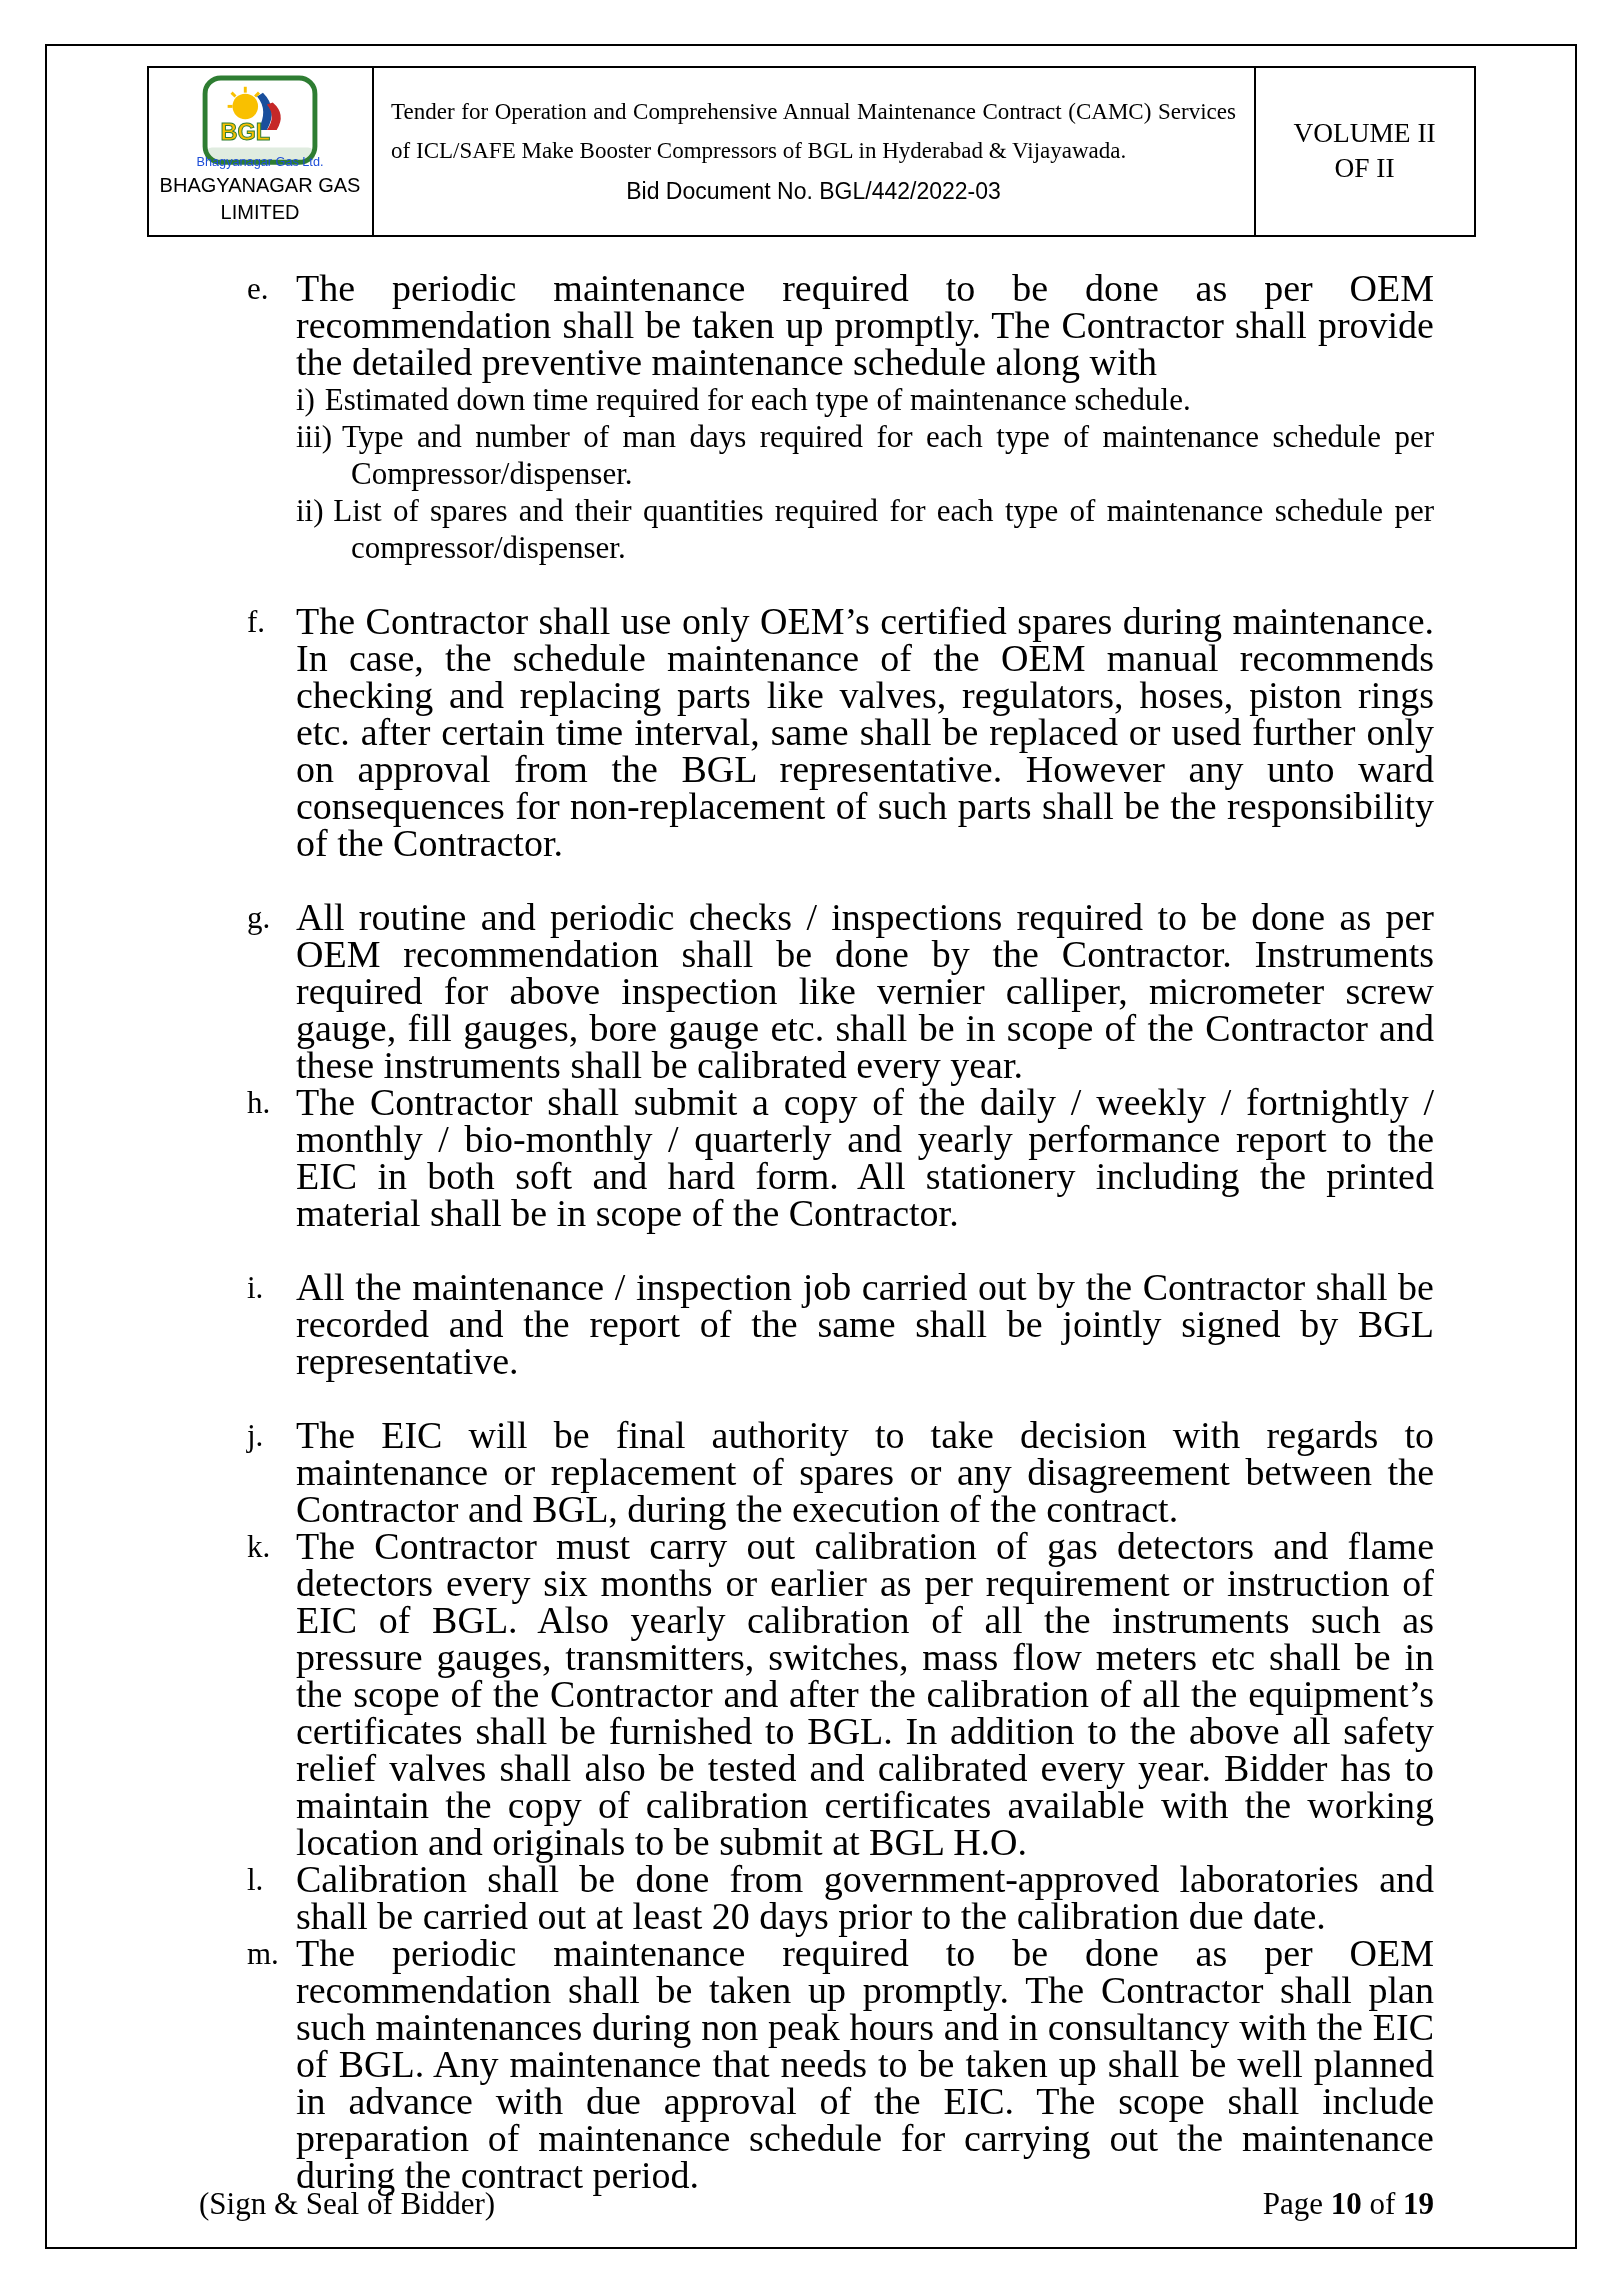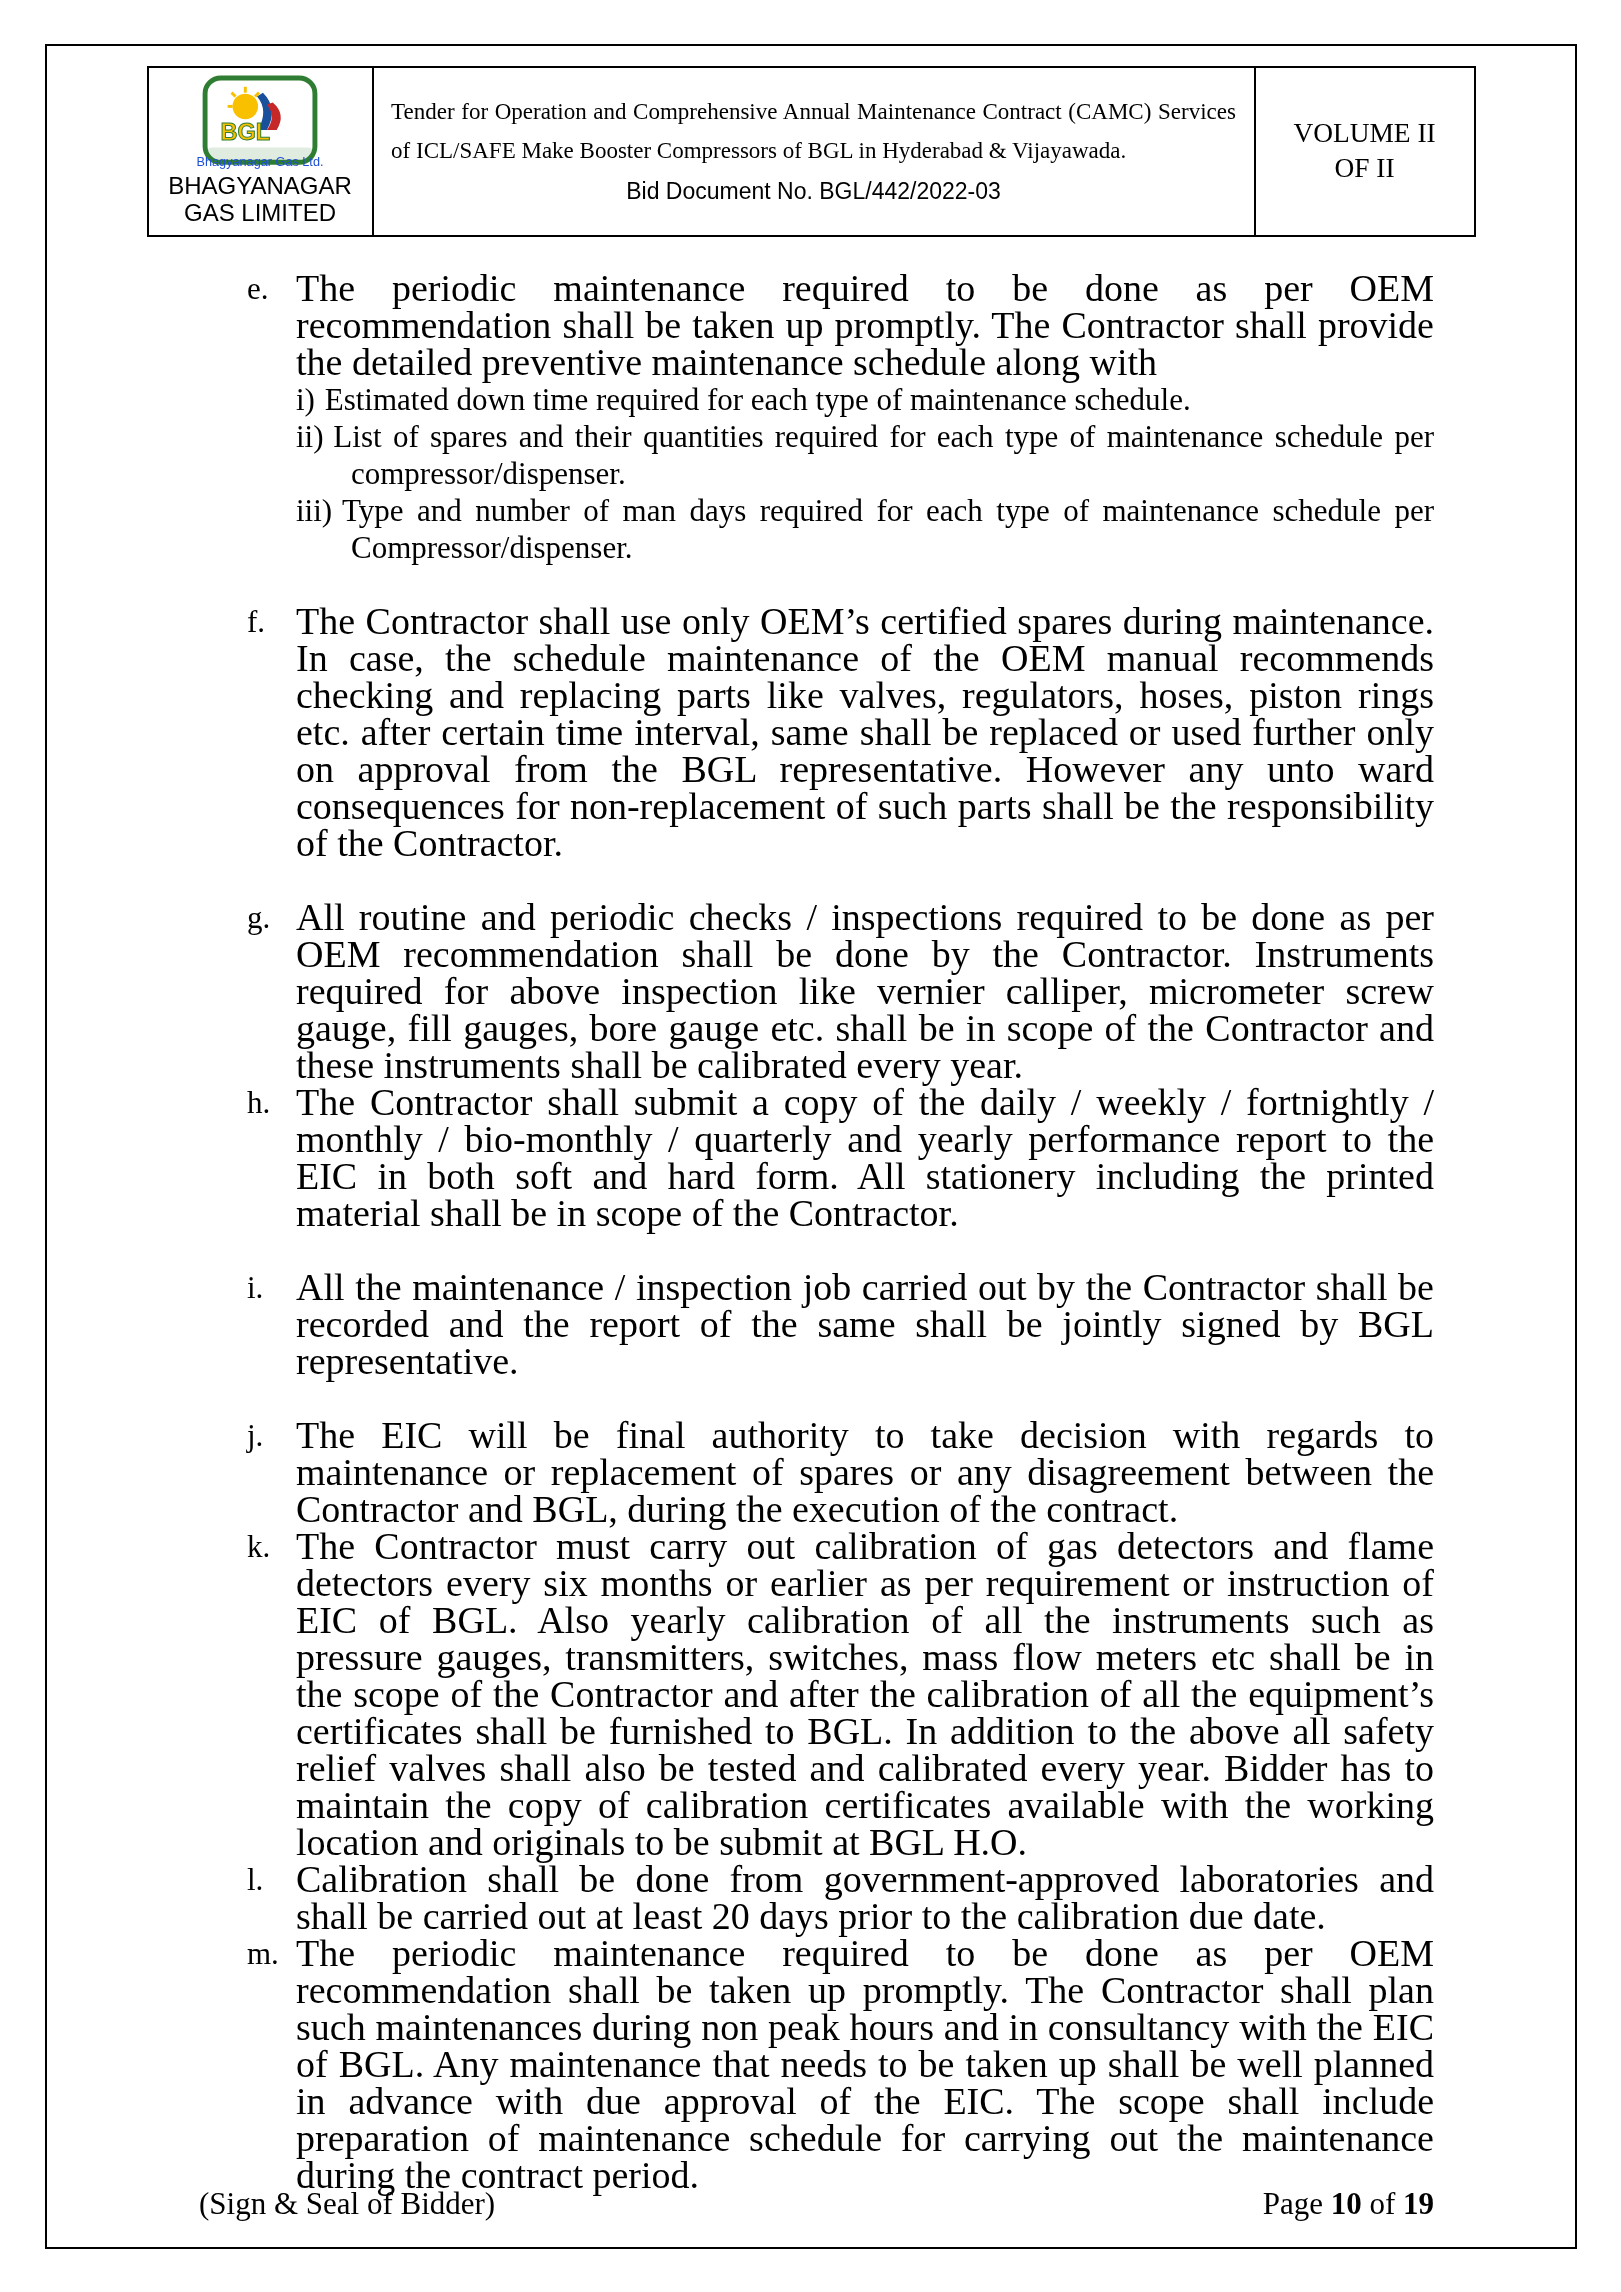--- a/index.html
+++ b/index.html
@@ -49,21 +49,21 @@
     text-align: center;
     margin-top: 2px;
   }
   .volume-text {
     font-size: 27.4px; line-height: 35px;
     max-width: 172px;
     margin: 0 auto;
   }
   .org-name {
     font-family: "Liberation Sans", sans-serif;
-    font-size: 24px; line-height: 27.4px;
+    font-size: 20px; line-height: 27.4px;
     max-width: 201px;
     margin: 2px auto 0 auto;
   }
   .logo-wrap { display: inline-block; }
   .logo-caption {
     font-family: "Liberation Sans", sans-serif;
     font-size: 12.7px; line-height: 13.7px;
     color: #1d4ed8;
     margin-top: -25.5px;
   }
@@ -147,24 +147,24 @@
       <div class="clause">
         <div class="clause-row">
           <span class="clause-label">e.</span>
           <span class="clause-text">The periodic maintenance required to be done as per OEM recommendation shall be taken up promptly. The Contractor shall provide the detailed preventive maintenance schedule along with</span>
         </div>
         <div class="subitems">
           <div class="sub-row">
             <span class="sub-label">i)</span><span>Estimated down time required for each type of maintenance schedule.</span>
           </div>
           <div class="sub-row">
-            <span class="sub-label">ii)</span><span>List of spares and their quantities required for each type of maintenance schedule per compressor/dispenser.</span>
+            <span class="sub-label">iii)</span><span>Type and number of man days required for each type of maintenance schedule per Compressor/dispenser.</span>
           </div>
           <div class="sub-row">
-            <span class="sub-label">iii)</span><span>Type and number of man days required for each type of maintenance schedule per Compressor/dispenser.</span>
+            <span class="sub-label">ii)</span><span>List of spares and their quantities required for each type of maintenance schedule per compressor/dispenser.</span>
           </div>
         </div>
       </div>
 
       <div class="clause gap">
         <div class="clause-row">
           <span class="clause-label">f.</span>
           <span class="clause-text">The Contractor shall use only OEM’s certified spares during maintenance. In case, the schedule maintenance of the OEM manual recommends checking and replacing parts like valves, regulators, hoses, piston rings etc. after certain time interval, same shall be replaced or used further only on approval from the BGL representative. However any unto ward consequences for non-replacement of such parts shall be the responsibility of the Contractor.</span>
         </div>
       </div>

